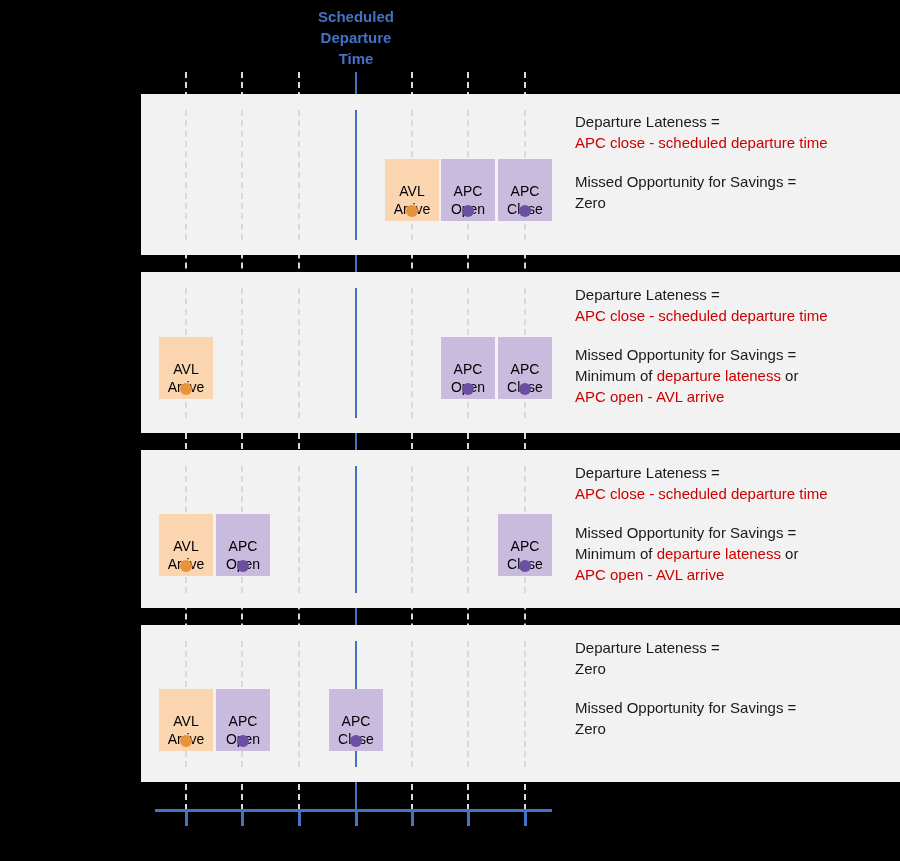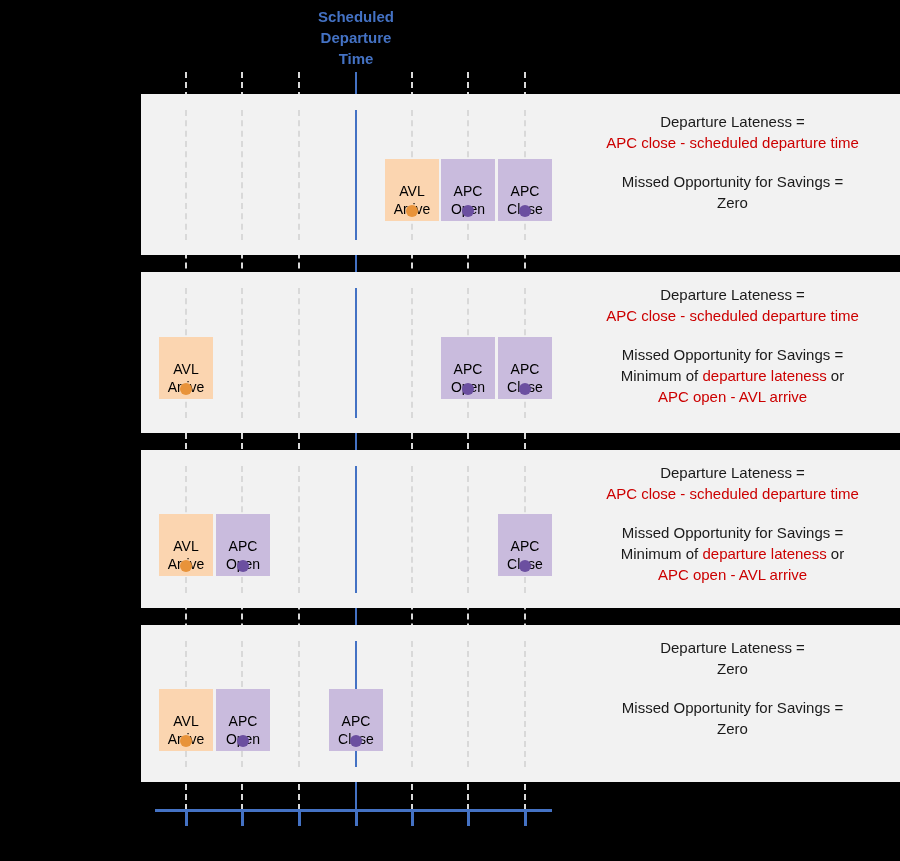--- a/index.html
+++ b/index.html
@@ -107,21 +107,20 @@
   .evt.apc .dot { background: #6B4FA0; }
 
   
   .annot {
     position: absolute;
     left: 434px;
     right: 10px;
     font-size: 15px;
     line-height: 21px;
     color: #1A1A1A;
-    text-align: center;
   }
   .annot .red { color: #CC0000; }
   .annot .para { margin-bottom: 18px; }
   .annot .para:last-child { margin-bottom: 0; }
 
   
   #axis-line {
     position: absolute;
     left: 155px;
     top: 809px;

